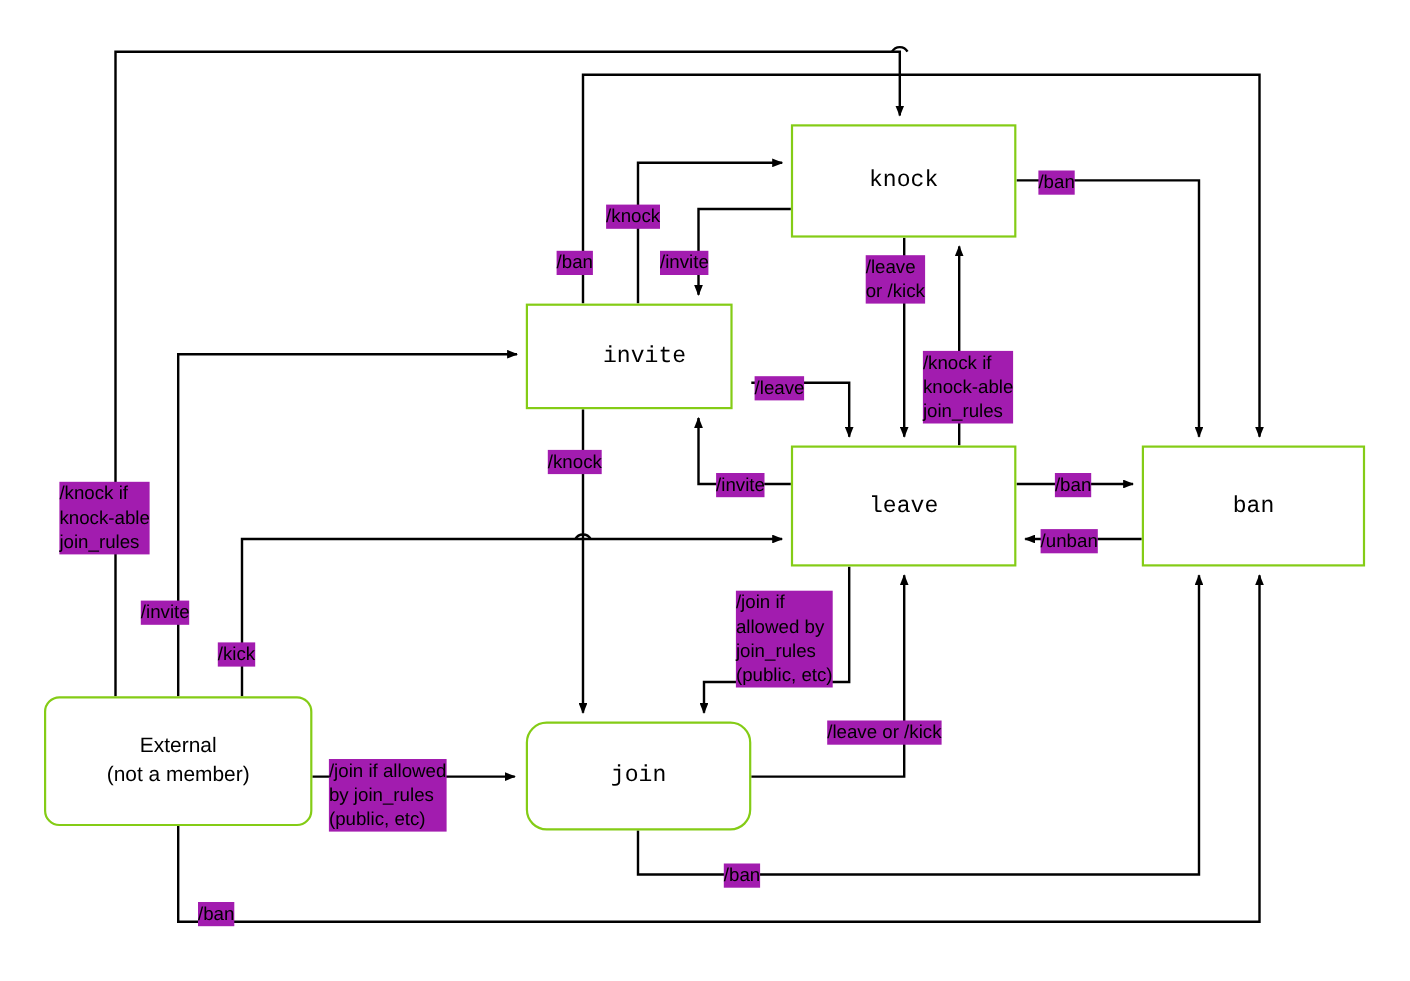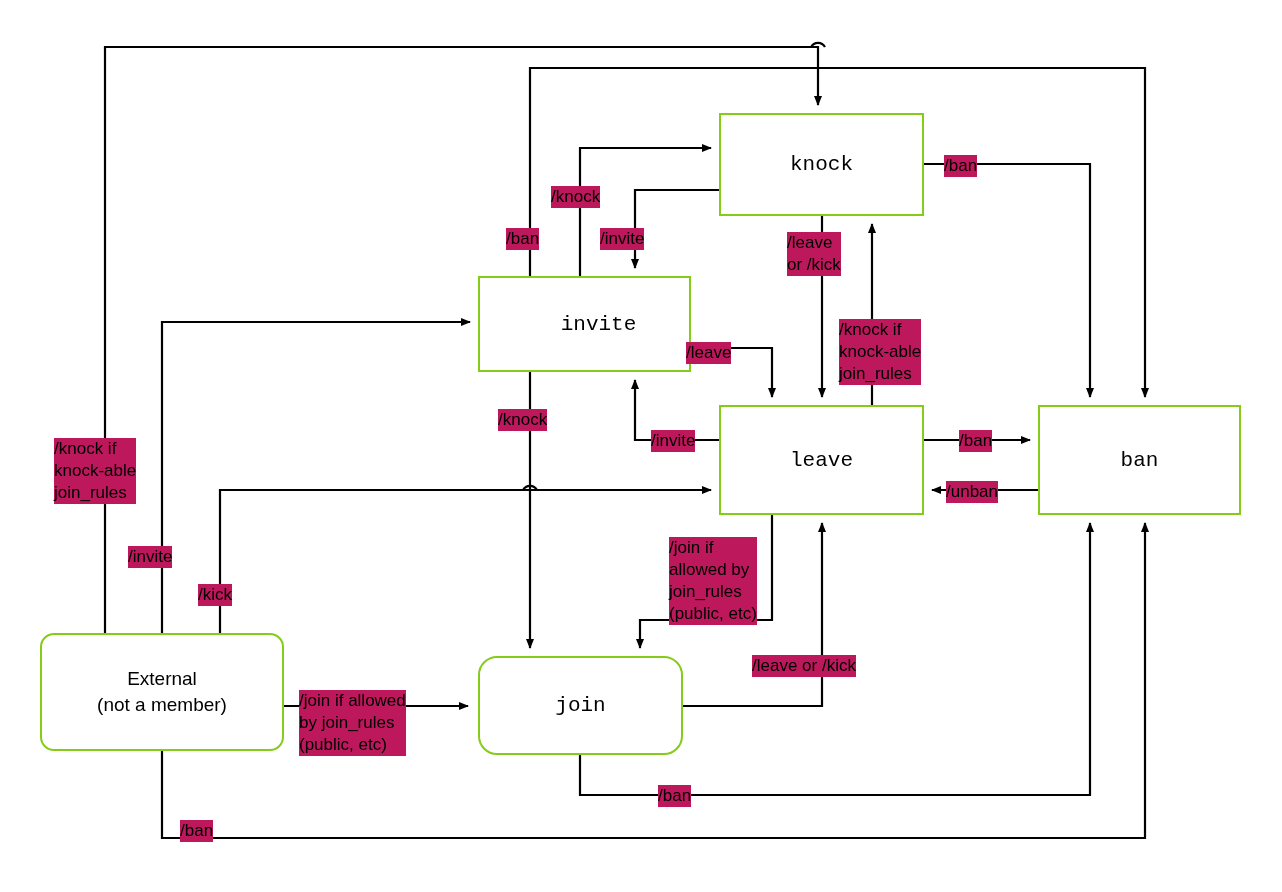--- a/index.html
+++ b/index.html
@@ -42,21 +42,21 @@
     font-size: 19px;
     line-height: 1.35;
   }
   .elabel {
     position: absolute;
     font-family: "Liberation Sans", sans-serif;
     font-size: 17px;
     color: #000000;
     white-space: pre;
     line-height: 1.3;
-    background: #be185d;
+    background: #a21caf;
     z-index: 4;
   }
 </style>
 </head>
 <body>
 
 <div id="stage">
 
   <svg id="edges" viewBox="0 0 1282 892">
     <defs>
@@ -109,21 +109,21 @@
       <path d="M523,490 a8,8 0 0 1 14,0"></path>
       <path d="M811,47 a8,8 0 0 1 14,0"></path>
     </g>
   </svg>
 
   <div class="node rounded" style="left:40px; top:633px; width:244px; height:118px;">
     <span style="white-space:pre-line;">External
 (not a member)</span>
   </div>
 
-  <div class="node" style="left:478px; top:276px; width:213px; height:96px;padding-left:28px;">
+  <div class="node" style="left:478px; top:276px; width:188px; height:96px;padding-left:28px;">
     <span>invite</span>
   </div>
 
   <div class="node" style="left:719px; top:113px; width:205px; height:103px;">
     <span>knock</span>
   </div>
 
   <div class="node" style="left:719px; top:405px; width:205px; height:110px;">
     <span>leave</span>
   </div>

